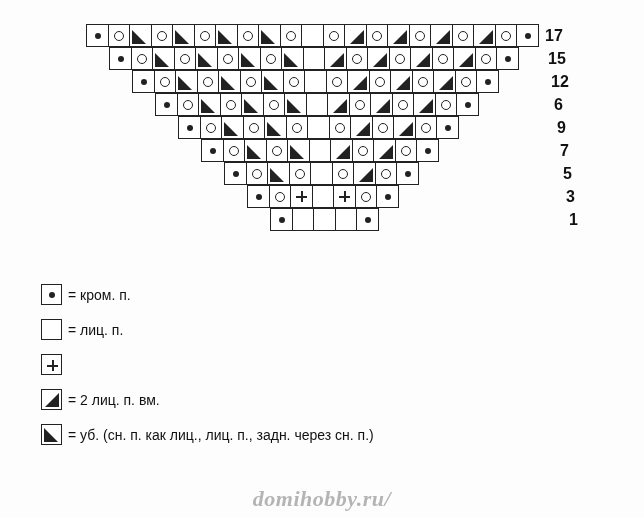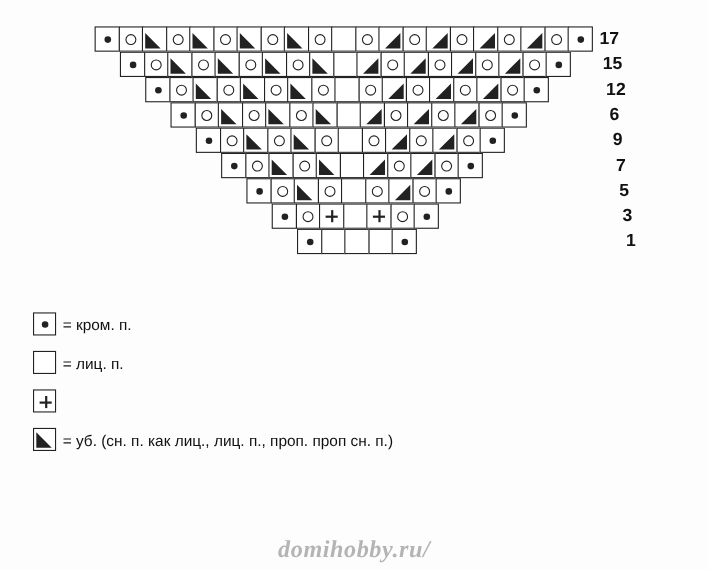--- a/index.html
+++ b/index.html
@@ -79,20 +79,21 @@
   
   .legend {
     position: absolute;
     left: 30px;
     top: 284px;
   }
   .lg {
     display: flex;
     align-items: center;
     margin-bottom: 14px;
+    margin-left: 11px;
   }
   .lg .cell { width: 21px; height: 21px; }
   .lg-txt { margin-left: 6px; }
 
   .wm {
     position: absolute;
     left: 0; right: 0; bottom: 6px;
     text-align: center;
     font-family: "Times New Roman", serif;
     font-style: italic;
@@ -331,18 +332,22 @@
       <div class="lg-txt">= кром. п.</div>
     </div>
     <div class="lg">
       <div class="cell "></div>
       <div class="lg-txt">= лиц. п.</div>
     </div>
     <div class="lg">
       <div class="cell plus"></div>
     </div>
     <div class="lg">
-      <div class="cell ssk"></div>
-      <div class="lg-txt">= уб. (сн. п. как лиц., лиц. п., проп. проп сн. п.)</div>
+      <div class="cell k2"></div>
+      <div class="lg-txt">= 2 лиц. п. вм.</div>
+    </div>
+    <div class="lg">
+      <div class="cell ssk"></div>
+      <div class="lg-txt">= уб. (сн. п. как лиц., лиц. п., задн. через сн. п.)</div>
     </div>
   </div>
 
 <div class="wm">domihobby.ru/</div>
 
 </body></html>

